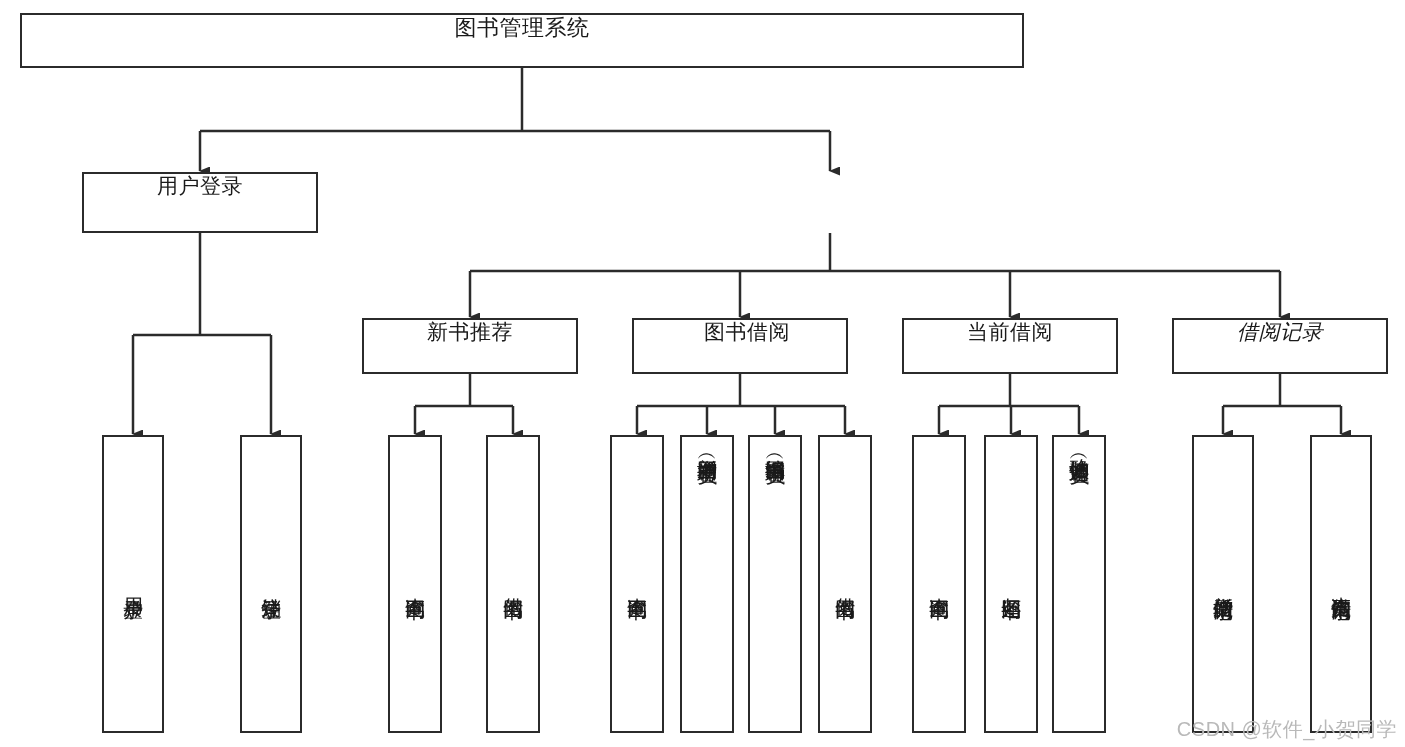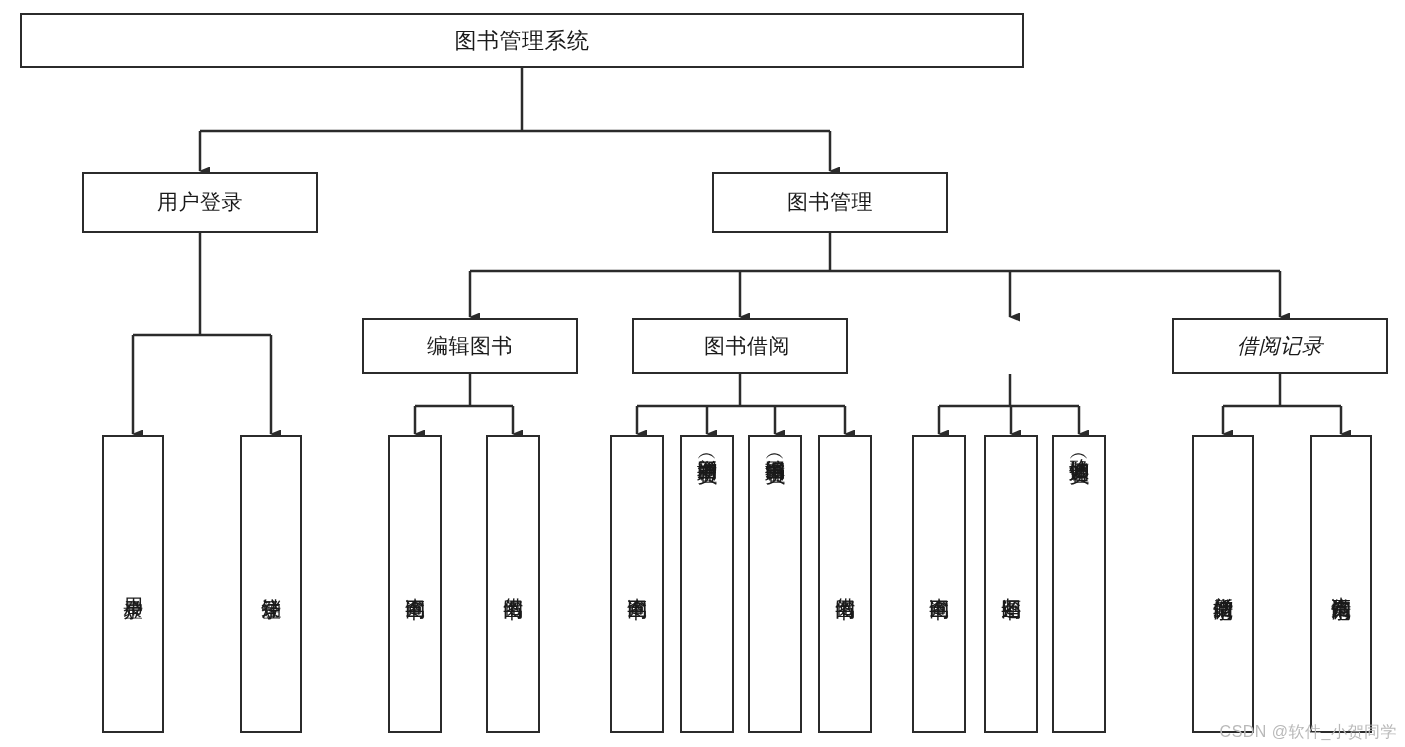--- a/index.html
+++ b/index.html
@@ -25,21 +25,21 @@
     width: 1405px;
     height: 747px;
     pointer-events: none;
   }
   .node {
     position: absolute;
     box-sizing: border-box;
     border: 2.5px solid #2b2b2b;
     background: #ffffff;
     display: flex;
-    align-items: center;
+    align-items: flex-start;
     justify-content: center;
     color: #1a1a1a;
   }
   .node-label {
     display: block;
     line-height: 1.18;
     letter-spacing: 0.5px;
     white-space: nowrap;
   }
   
@@ -64,21 +64,21 @@
     letter-spacing: 1px;
   }
   .node.v.mid {
     align-items: center;
     padding-top: 0;
   }
   #watermark {
     position: absolute;
     right: 8px;
     bottom: 4px;
-    font-size: 16px;
+    font-size: 20px;
     color: #b9b9b9;
     white-space: nowrap;
     letter-spacing: 0.5px;
     margin-left: 32px;
   }
 </style>
 </head>
 <body>
 
 <div id="canvas">
@@ -126,29 +126,29 @@
       </g>
   </svg>
 
   <div class="node h root" style="left: 20px; top: 13px; width: 1004px; height: 55px;">
     <span class="node-label">图书管理系统</span>
   </div>
 
   <div class="node h" style="left: 82px; top: 172px; width: 236px; height: 61px;">
     <span class="node-label">用户登录</span>
   </div>
-  <div class="node h" style="left: 712px; top: 172px; width: 236px; height: 61px;">
-    <span class="node-label">图书管理</span>
-  </div>
 
   <div class="node h" style="left: 362px; top: 318px; width: 216px; height: 56px;">
-    <span class="node-label">编辑图书</span>
+    <span class="node-label">新书推荐</span>
   </div>
   <div class="node h" style="left: 632px; top: 318px; width: 216px; height: 56px; padding-left: 14px;">
     <span class="node-label">图书借阅</span>
+  </div>
+  <div class="node h" style="left: 902px; top: 318px; width: 216px; height: 56px;">
+    <span class="node-label">当前借阅</span>
   </div>
   <div class="node h" style="left: 1172px; top: 318px; width: 216px; height: 56px; font-style: italic;">
     <span class="node-label">借阅记录</span>
   </div>
 
   <div class="node v mid" style="left: 102px; top: 435px; width: 62px; height: 298px;">
     <span class="node-label">用户登录</span>
   </div>
   <div class="node v mid" style="left: 240px; top: 435px; width: 62px; height: 298px;">
     <span class="node-label">注销登录</span>

